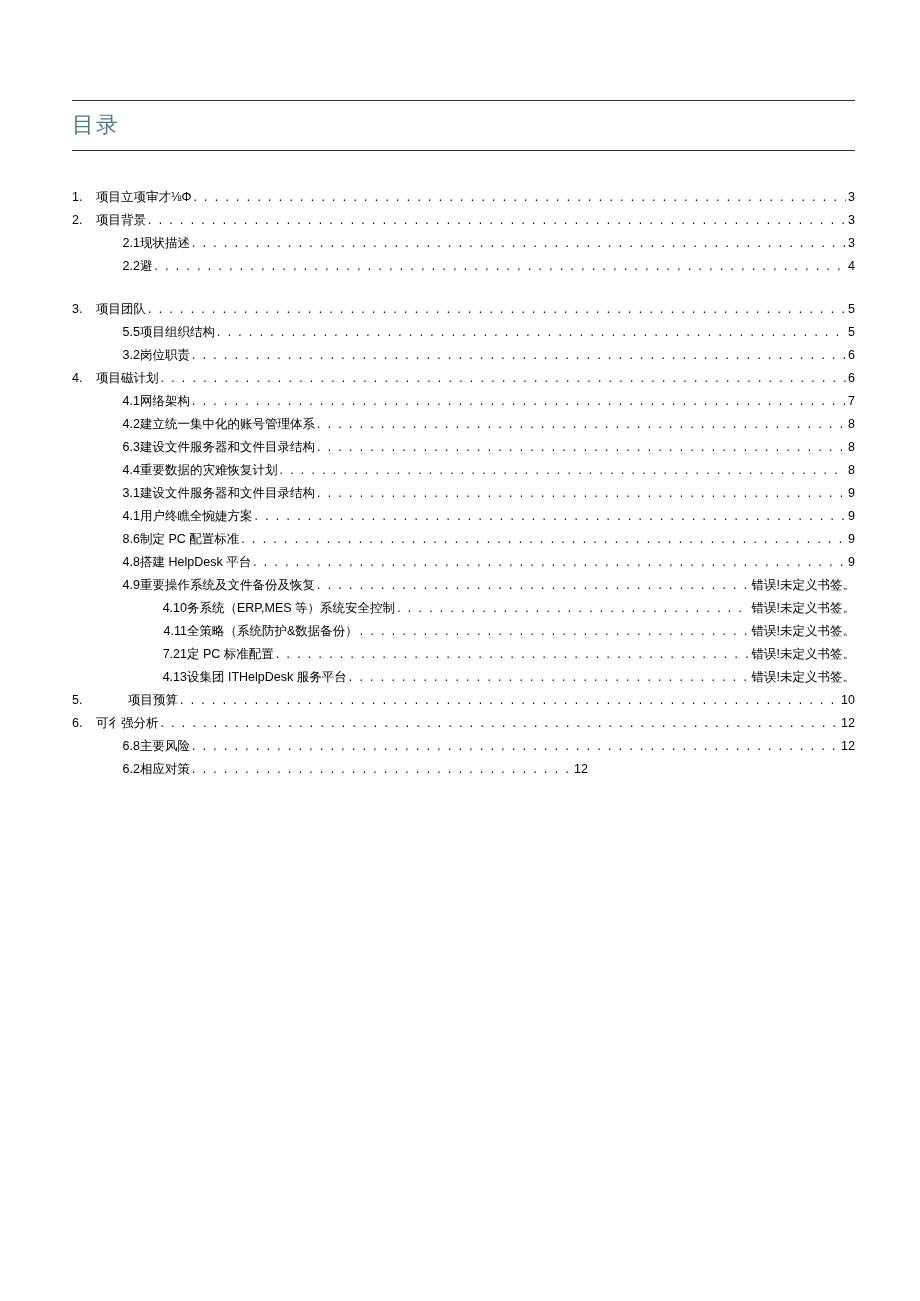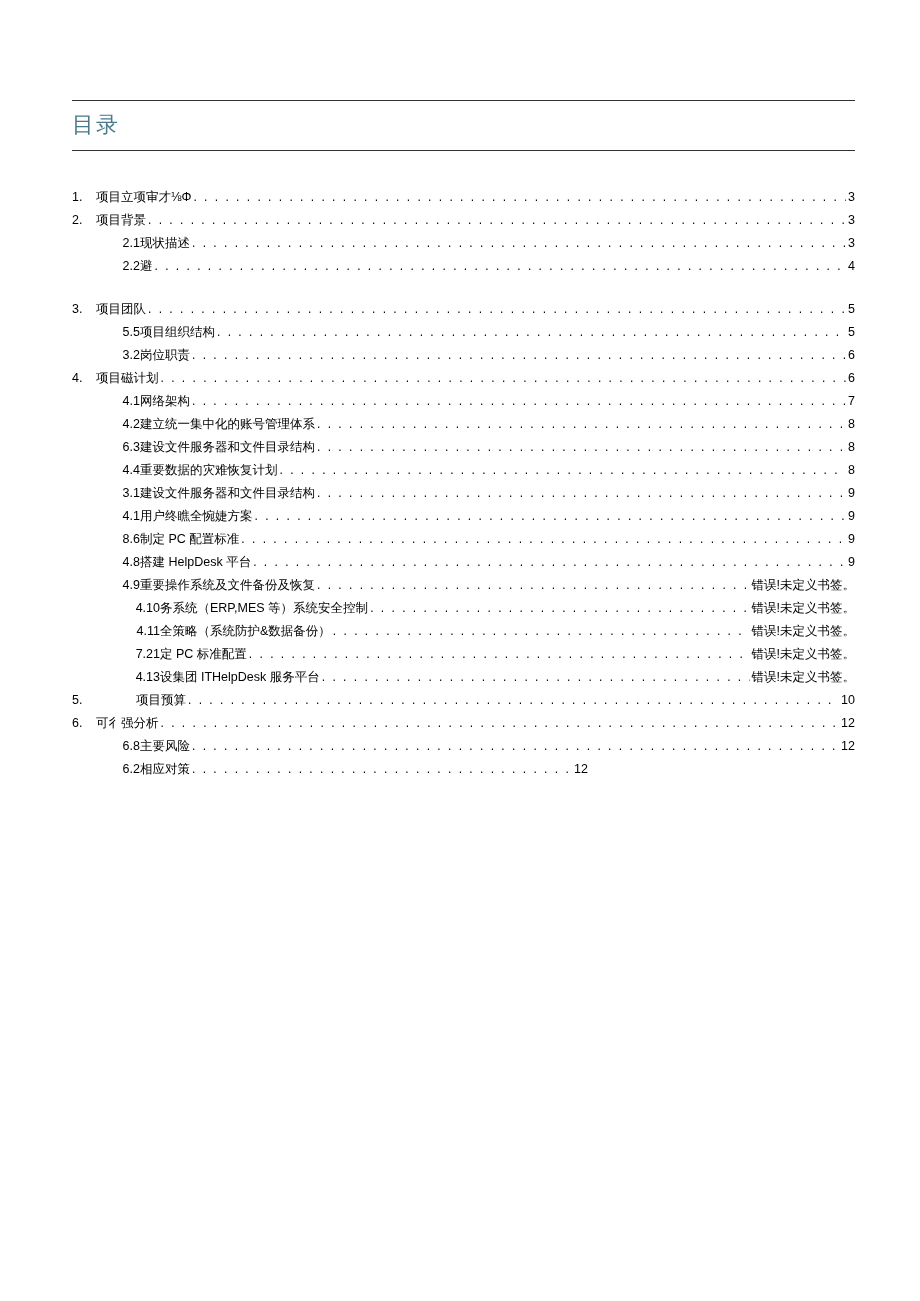--- a/index.html
+++ b/index.html
@@ -44,23 +44,24 @@
     flex: 0 0 auto;
   }
   .num-l2 {
     display: inline-block;
     width: 36px;
     flex: 0 0 auto;
     text-align: right;
   }
   .num-l2.wide {
     width: 56px;
+    margin-left: 27px;
   }
   .shift-title {
-    margin-left: 40px;
+    margin-left: 32px;
   }
   .label { flex: 0 0 auto; }
   .dots {
     flex: 1 1 auto;
     overflow: hidden;
     letter-spacing: 2px;
     font-size: 12px;
     color: #000;
     margin: 0 2px;
   }

